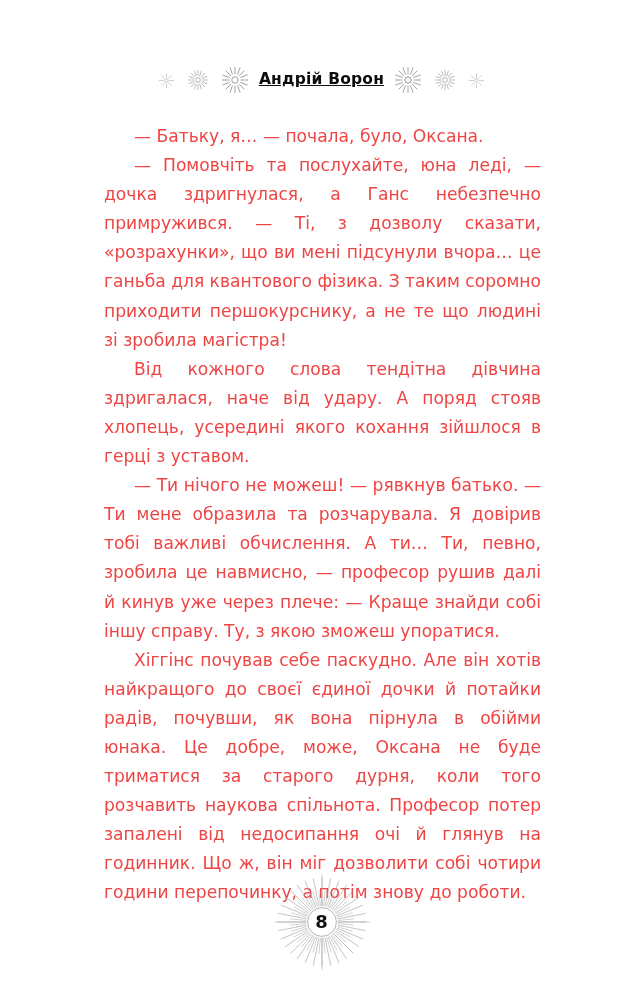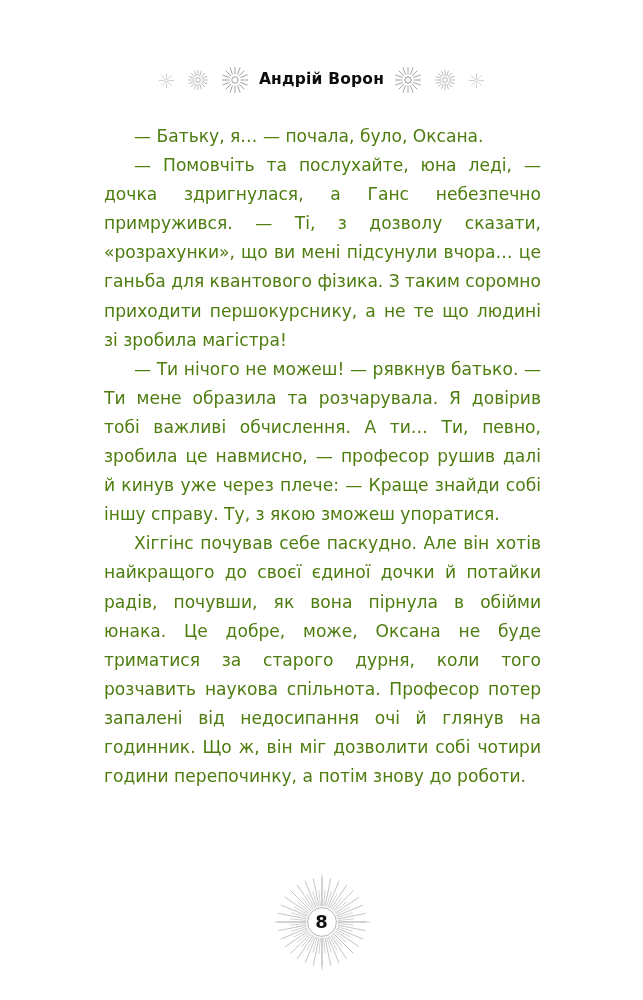--- a/index.html
+++ b/index.html
@@ -29,20 +29,21 @@
   .running-head {
     position: absolute;
     top: 60px;
     left: 0;
     width: 643px;
     height: 40px;
     display: flex;
     align-items: center;
     justify-content: center;
     gap: 0px;
+    text-decoration: underline;
   }
   .rh-title {
     font-size: 15.5px;
     font-weight: bold;
     letter-spacing: 0.2px;
     color: #0d0d0d;
     white-space: nowrap;
     padding: 0 11px;
     line-height: 1;
   }
@@ -60,21 +61,21 @@
     top: 122px;
     width: 437px;
   }
   .para {
     margin: 0;
     text-align: justify;
     text-align-last: left;
     text-indent: 30px;
     font-size: 17.1px;
     line-height: 29.1px;
-    color: #4d7c0f;
+    color: #ef4444;
     hyphens: manual;
     word-spacing: 0px;
   }
 
   
   .folio {
     position: absolute;
     left: 50%;
     transform: translateX(-50%);
     top: 874px;
@@ -232,20 +233,21 @@
         </g>
         <circle cx="50" cy="50" r="11" fill="none" stroke="#9b9b9b" stroke-width="3.4"></circle>
       </svg>
     </span>
 
   </div>
 
   <div class="body-text">
     <p class="para">— Батьку, я… — почала, було, Оксана.</p>
     <p class="para">— Помовчіть та послухайте, юна леді, — дочка здригнулася, а Ганс небезпечно примружився. — Ті, з дозволу сказати, «розрахунки», що ви мені підсунули вчора… це ганьба для квантового фізика. З таким соромно приходити першокурснику, а не те що людині зі зробила магістра!</p>
+    <p class="para">Від кожного слова тендітна дівчина здригалася, наче від удару. А поряд стояв хлопець, усередині якого кохання зійшлося в герці з уставом.</p>
     <p class="para">— Ти нічого не можеш! — рявкнув батько. — Ти мене образила та розчарувала. Я довірив тобі важливі обчислення. А ти… Ти, певно, зробила це навмисно, — професор рушив далі й кинув уже через плече: — Краще знайди собі іншу справу. Ту, з якою зможеш упоратися.</p>
     <p class="para">Хіггінс почував себе паскудно. Але він хотів найкращого до своєї єдиної дочки й потайки радів, почувши, як вона пірнула в обійми юнака. Це добре, може, Оксана не буде триматися за старого дурня, коли того розчавить наукова спільнота. Професор потер запалені від недосипання очі й глянув на годинник. Що ж, він міг дозволити собі чотири години перепочинку, а потім знову до роботи.</p>
   </div>
 
   <div class="folio">
     <svg width="96" height="96" viewBox="0 0 200 200" aria-hidden="true">
       <g id="rays" stroke="#a0a0a0" stroke-width="1.1" stroke-linecap="round">
           <line x1="100.00" y1="66.00" x2="100.00" y2="8.00" stroke-width="1.3"></line>
           <line x1="103.33" y1="66.16" x2="106.47" y2="34.32" stroke-width="1.0"></line>
           <line x1="106.63" y1="66.65" x2="117.95" y2="9.77" stroke-width="1.3"></line>

